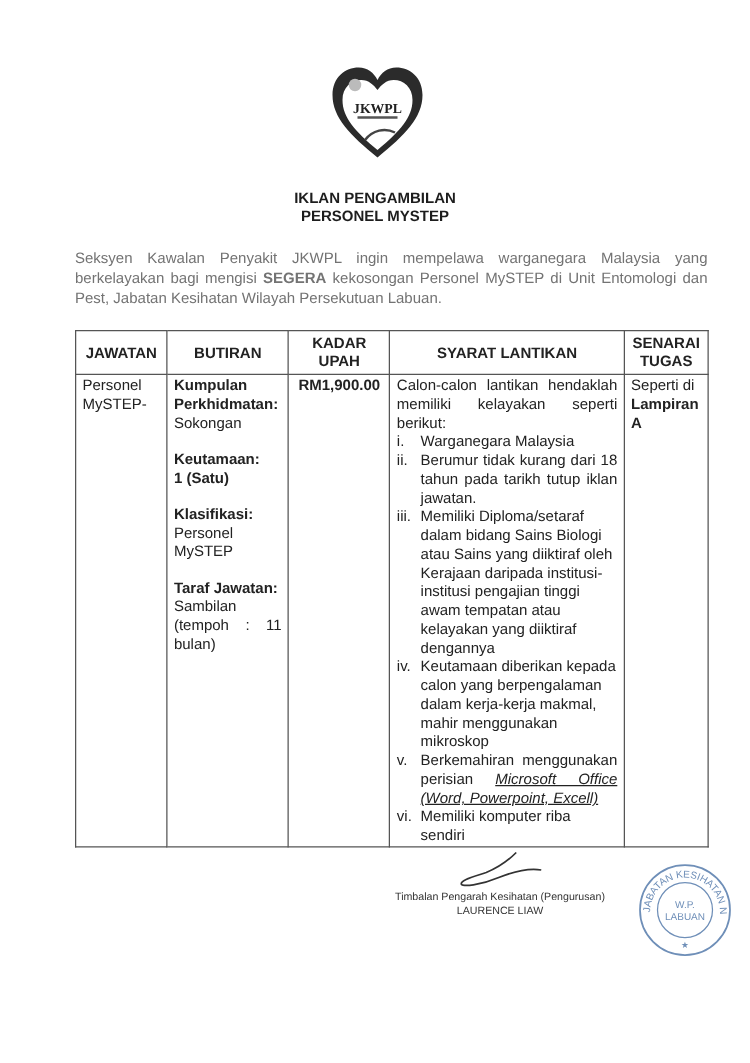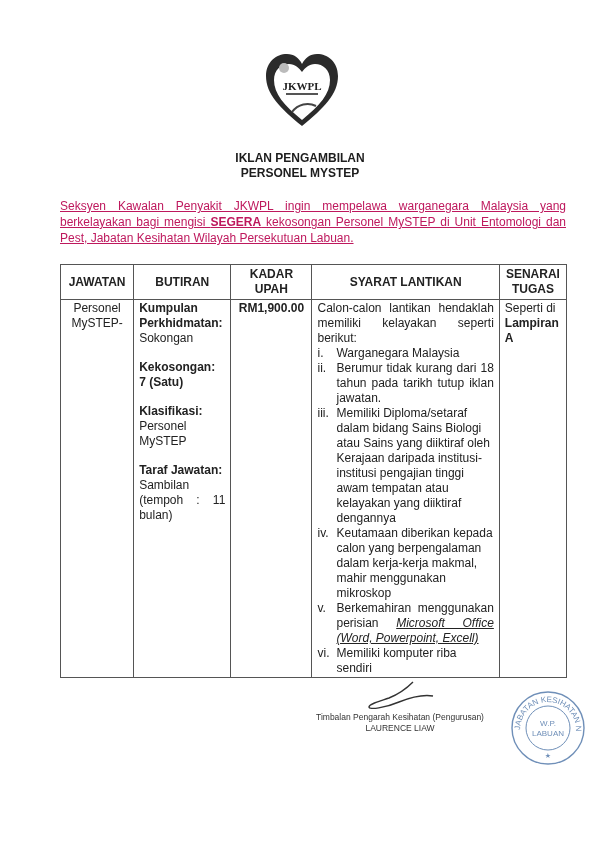--- a/index.html
+++ b/index.html
@@ -2,27 +2,27 @@
 <html><head>
 <meta charset="utf-8">
 <style>
   html, body { margin: 0; padding: 0; background: #ffffff; }
   body { width: 600px; height: 850px; position: relative; overflow: hidden;
          font-family: "Liberation Sans", sans-serif; color: #222; }
   .logo { position: absolute; left: 262px; top: 50px; width: 80px; height: 80px; }
   .titles { position: absolute; left: 0; top: 151px; width: 600px; text-align: center;
             font-weight: bold; font-size: 12px; line-height: 15px; color: #1d1d1d; }
   .intro { position: absolute; left: 60px; top: 198px; width: 506px; font-size: 12px;
-           line-height: 16px; text-align: justify; color: #be185d; text-decoration: underline; }
+           line-height: 16px; text-align: justify; color: #737373; }
   .intro b { font-weight: bold; }
   table.main { position: absolute; left: 60px; top: 264px; width: 507px;
                border-collapse: collapse; font-size: 12px; line-height: 15px; color: #222; border-radius: 21px; }
   table.main th, table.main td { border: 1px solid #555; vertical-align: top; padding: 1px 5px; }
   table.main th { font-weight: bold; text-align: center; vertical-align: middle; height: 32px; padding: 1px 4px; }
-  td.col1 { width: 62px; text-align: center; }
+  td.col1 { width: 62px; }
   td.col2 { width: 86px; }
   td.col3 { width: 70px; text-align: center; font-weight: bold; }
   td.col4 { width: 176px; padding-bottom: 0; }
   td.col5 { width: 56px; }
   .lbl { font-weight: bold; }
   .gap { height: 14px; }
   .justify { text-align: justify; }
   ol.req { list-style: none; margin: 0; padding: 0; }
   ol.req li { position: relative; padding-left: 19px; }
   ol.req li span.num { position: absolute; left: 0; top: 0; }
@@ -61,22 +61,22 @@
       <th>SENARAI TUGAS</th>
     </tr>
   </thead>
   <tbody>
     <tr>
       <td class="col1">Personel MySTEP-</td>
       <td class="col2">
         <div class="lbl">Kumpulan Perkhidmatan:</div>
         <div>Sokongan</div>
         <div class="gap"></div>
-        <div class="lbl">Kekosongan:</div>
-        <div class="lbl">7 (Satu)</div>
+        <div class="lbl">Keutamaan:</div>
+        <div class="lbl">1 (Satu)</div>
         <div class="gap"></div>
         <div class="lbl">Klasifikasi:</div>
         <div>Personel MySTEP</div>
         <div class="gap"></div>
         <div class="lbl">Taraf Jawatan:</div>
         <div>Sambilan</div>
         <div class="justify">(tempoh : 11 bulan)</div>
       </td>
       <td class="col3">RM1,900.00</td>
       <td class="col4">

